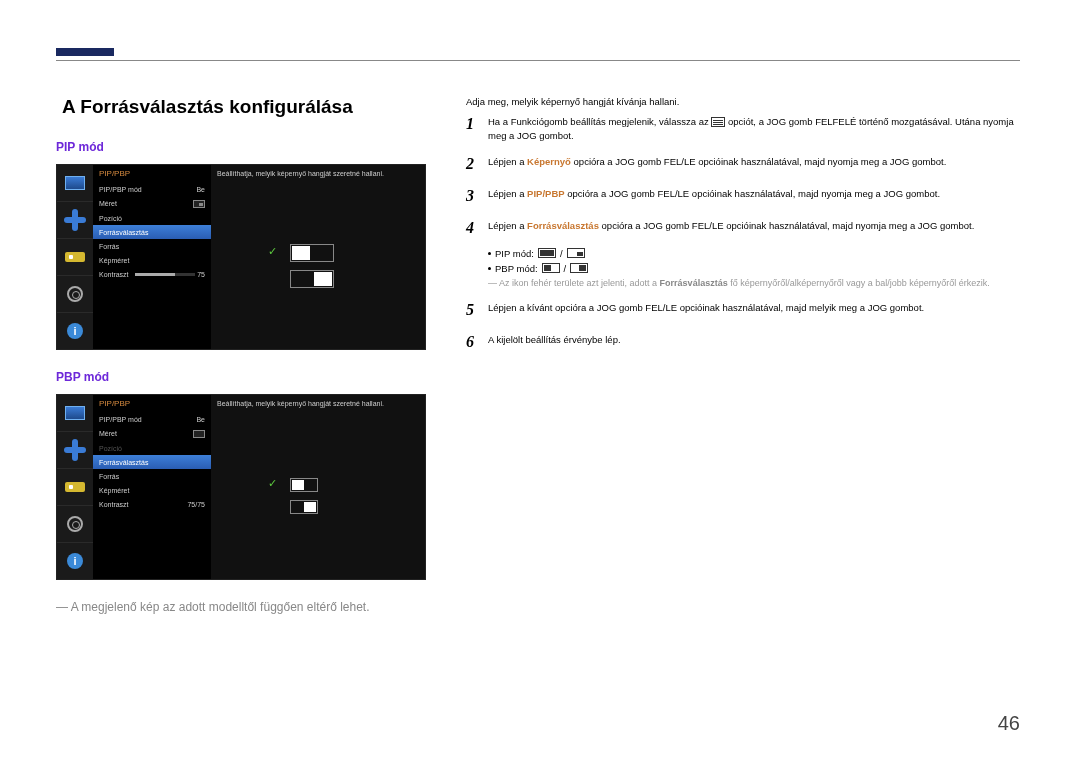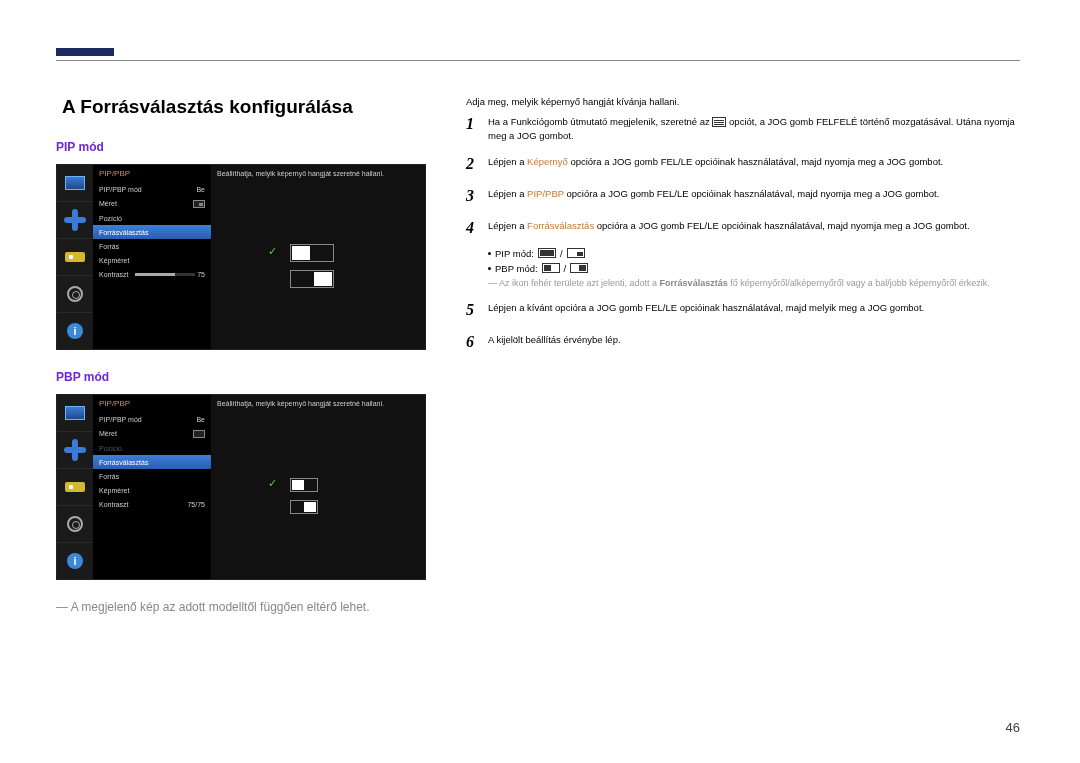--- a/index.html
+++ b/index.html
@@ -46,33 +46,33 @@
 .pbox.left::after { content: ''; position: absolute; width: 18px; height: 14px; background: #fff; top: 1px; left: 1px; }
 .pbox.right::after { content: ''; position: absolute; width: 18px; height: 14px; background: #fff; top: 1px; right: 1px; }
 .pbox.small { width: 28px; height: 14px; }
 .pbox.small.left::after { width: 12px; height: 10px; }
 .pbox.small.right::after { width: 12px; height: 10px; }
 .footnote { font-size: 12px; color: #888; margin-top: 6px; }
 .intro { font-size: 9.5px; margin-bottom: 5px; }
 .step { display: flex; margin-bottom: 8px; font-size: 9.5px; line-height: 1.5; }
 .step-num { font-size: 16px; font-style: italic; font-weight: bold; width: 22px; flex-shrink: 0; font-family: Georgia, serif; }
 .step-txt { flex: 1; padding-top: 3px; }
-.em { color: #c87730; font-weight: normal; }
+.em { color: #c87730; font-weight: bold; }
 .sub { margin-left: 22px; font-size: 9.5px; margin-bottom: 4px; display: flex; align-items: center; gap: 4px; }
 .sub .dot { width: 3px; height: 3px; background: #000; border-radius: 50%; }
 .inline-icon { display: inline-block; width: 18px; height: 10px; border: 1px solid #333; background: #fff; position: relative; vertical-align: middle; }
 .inline-icon.ia::after { content: ''; position: absolute; width: 14px; height: 6px; background: #333; top: 1px; left: 1px; }
 .inline-icon.ib::after { content: ''; position: absolute; width: 6px; height: 4px; background: #333; right: 1px; bottom: 1px; }
 .inline-icon.ic::after { content: ''; position: absolute; width: 7px; height: 6px; background: #333; top: 1px; left: 1px; }
 .inline-icon.id::after { content: ''; position: absolute; width: 7px; height: 6px; background: #333; top: 1px; right: 1px; }
 .inline-icon.menu  { width: 14px; }
 .inline-icon.menu::after { content: ''; position: absolute; width: 10px; height: 1px; background: #333; top: 2px; left: 1px; box-shadow: 0 2px 0 #333, 0 4px 0 #333; }
 .grey-note { font-size: 9px; color: #999; margin-left: 22px; margin-bottom: 10px; }
 .grey-note .emg { color: #888; font-weight: bold; }
-.page-num { position: absolute; right: 60px; bottom: 28px; font-size: 13px; color: #444; }
+.page-num { position: absolute; right: 60px; bottom: 28px; font-size: 20px; color: #444; }
 </style>
 </head>
 <body>
 
 <div class="page">
   <div class="top-bar"></div>
   <div class="top-line"></div>
 
   <div class="cols">
     <div class="left-col">
@@ -202,21 +202,21 @@
       </div>
 
       <div class="footnote">― A megjelenő kép az adott modelltől függően eltérő lehet.</div>
     </div>
 
     <div class="right-col">
       <div class="intro">Adja meg, melyik képernyő hangját kívánja hallani.</div>
 
       <div class="step">
         <div class="step-num">1</div>
-        <div class="step-txt"><span>Ha a Funkciógomb útmutató megjelenik, szeretné az </span><span class="inline-icon menu"></span><span> opciót, a JOG gomb FELFELÉ történő mozgatásával. Utána nyomja meg a JOG gombot.</span></div>
+        <div class="step-txt"><span>Ha a Funkciógomb beállítás megjelenik, válassza az </span><span class="inline-icon menu"></span><span> opciót, a JOG gomb FELFELÉ történő mozgatásával. Utána nyomja meg a JOG gombot.</span></div>
       </div>
       <div class="step">
         <div class="step-num">2</div>
         <div class="step-txt"><span>Lépjen a </span><span class="em">Képernyő</span><span> opcióra a JOG gomb FEL/LE opcióinak használatával, majd nyomja meg a JOG gombot.</span></div>
       </div>
       <div class="step">
         <div class="step-num">3</div>
         <div class="step-txt"><span>Lépjen a </span><span class="em">PIP/PBP</span><span> opcióra a JOG gomb FEL/LE opcióinak használatával, majd nyomja meg a JOG gombot.</span></div>
       </div>
       <div class="step">

